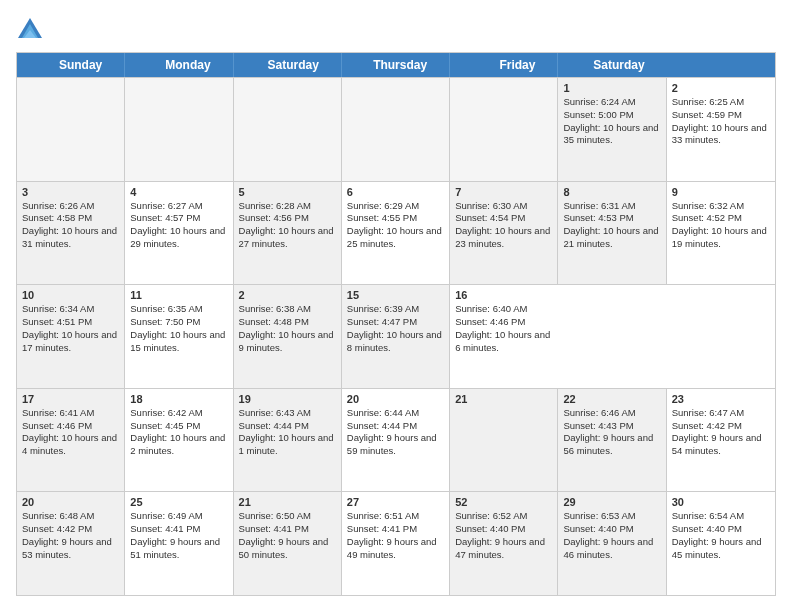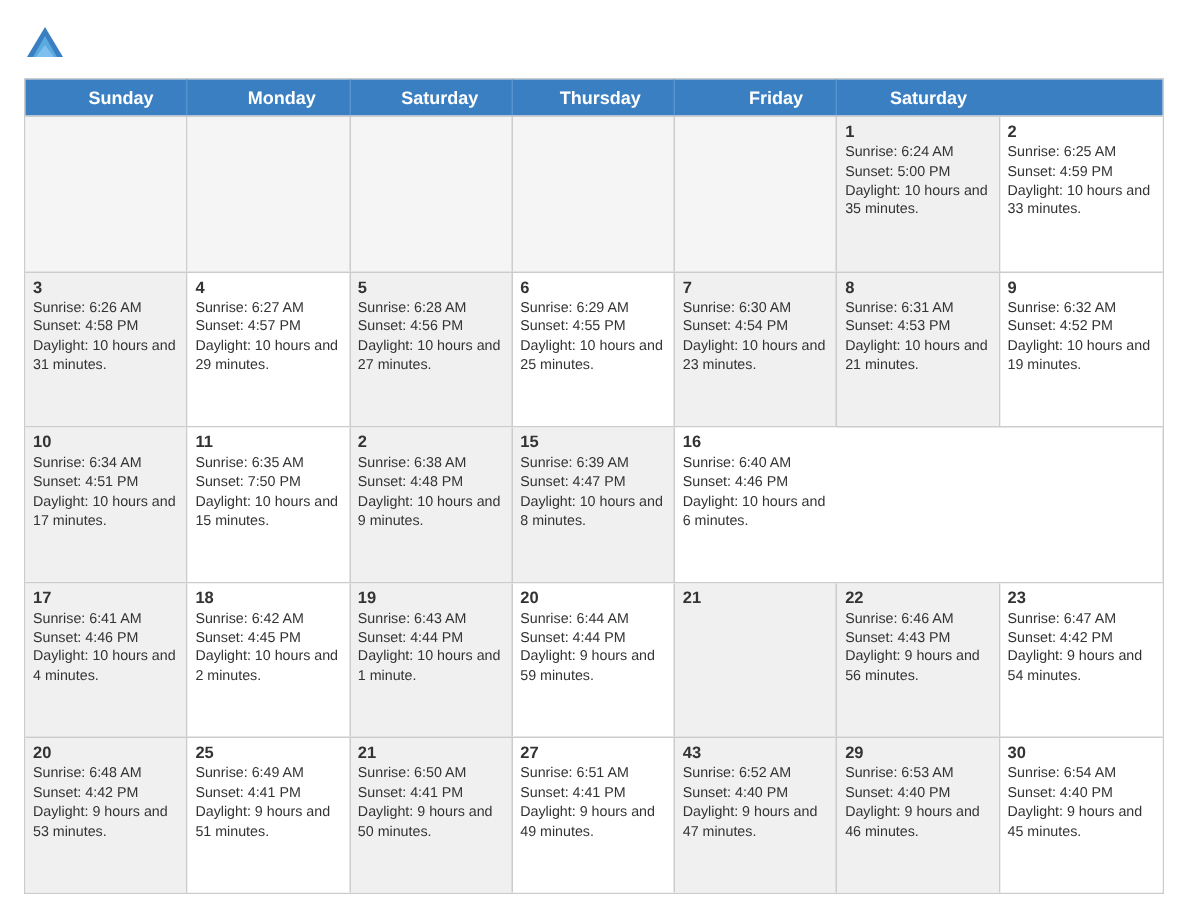--- a/index.html
+++ b/index.html
@@ -316,21 +316,21 @@
 and 50 minutes.</div>
           </div>
           <div class="cal-cell">
             <span class="day-num">27</span>
             <div class="day-info">Sunrise: 6:51 AM
 Sunset: 4:41 PM
 Daylight: 9 hours
 and 49 minutes.</div>
           </div>
           <div class="cal-cell shaded">
-            <span class="day-num">43</span>
+            <span class="day-num">52</span>
             <div class="day-info">Sunrise: 6:52 AM
 Sunset: 4:40 PM
 Daylight: 9 hours
 and 47 minutes.</div>
           </div>
           <div class="cal-cell shaded">
             <span class="day-num">29</span>
             <div class="day-info">Sunrise: 6:53 AM
 Sunset: 4:40 PM
 Daylight: 9 hours

